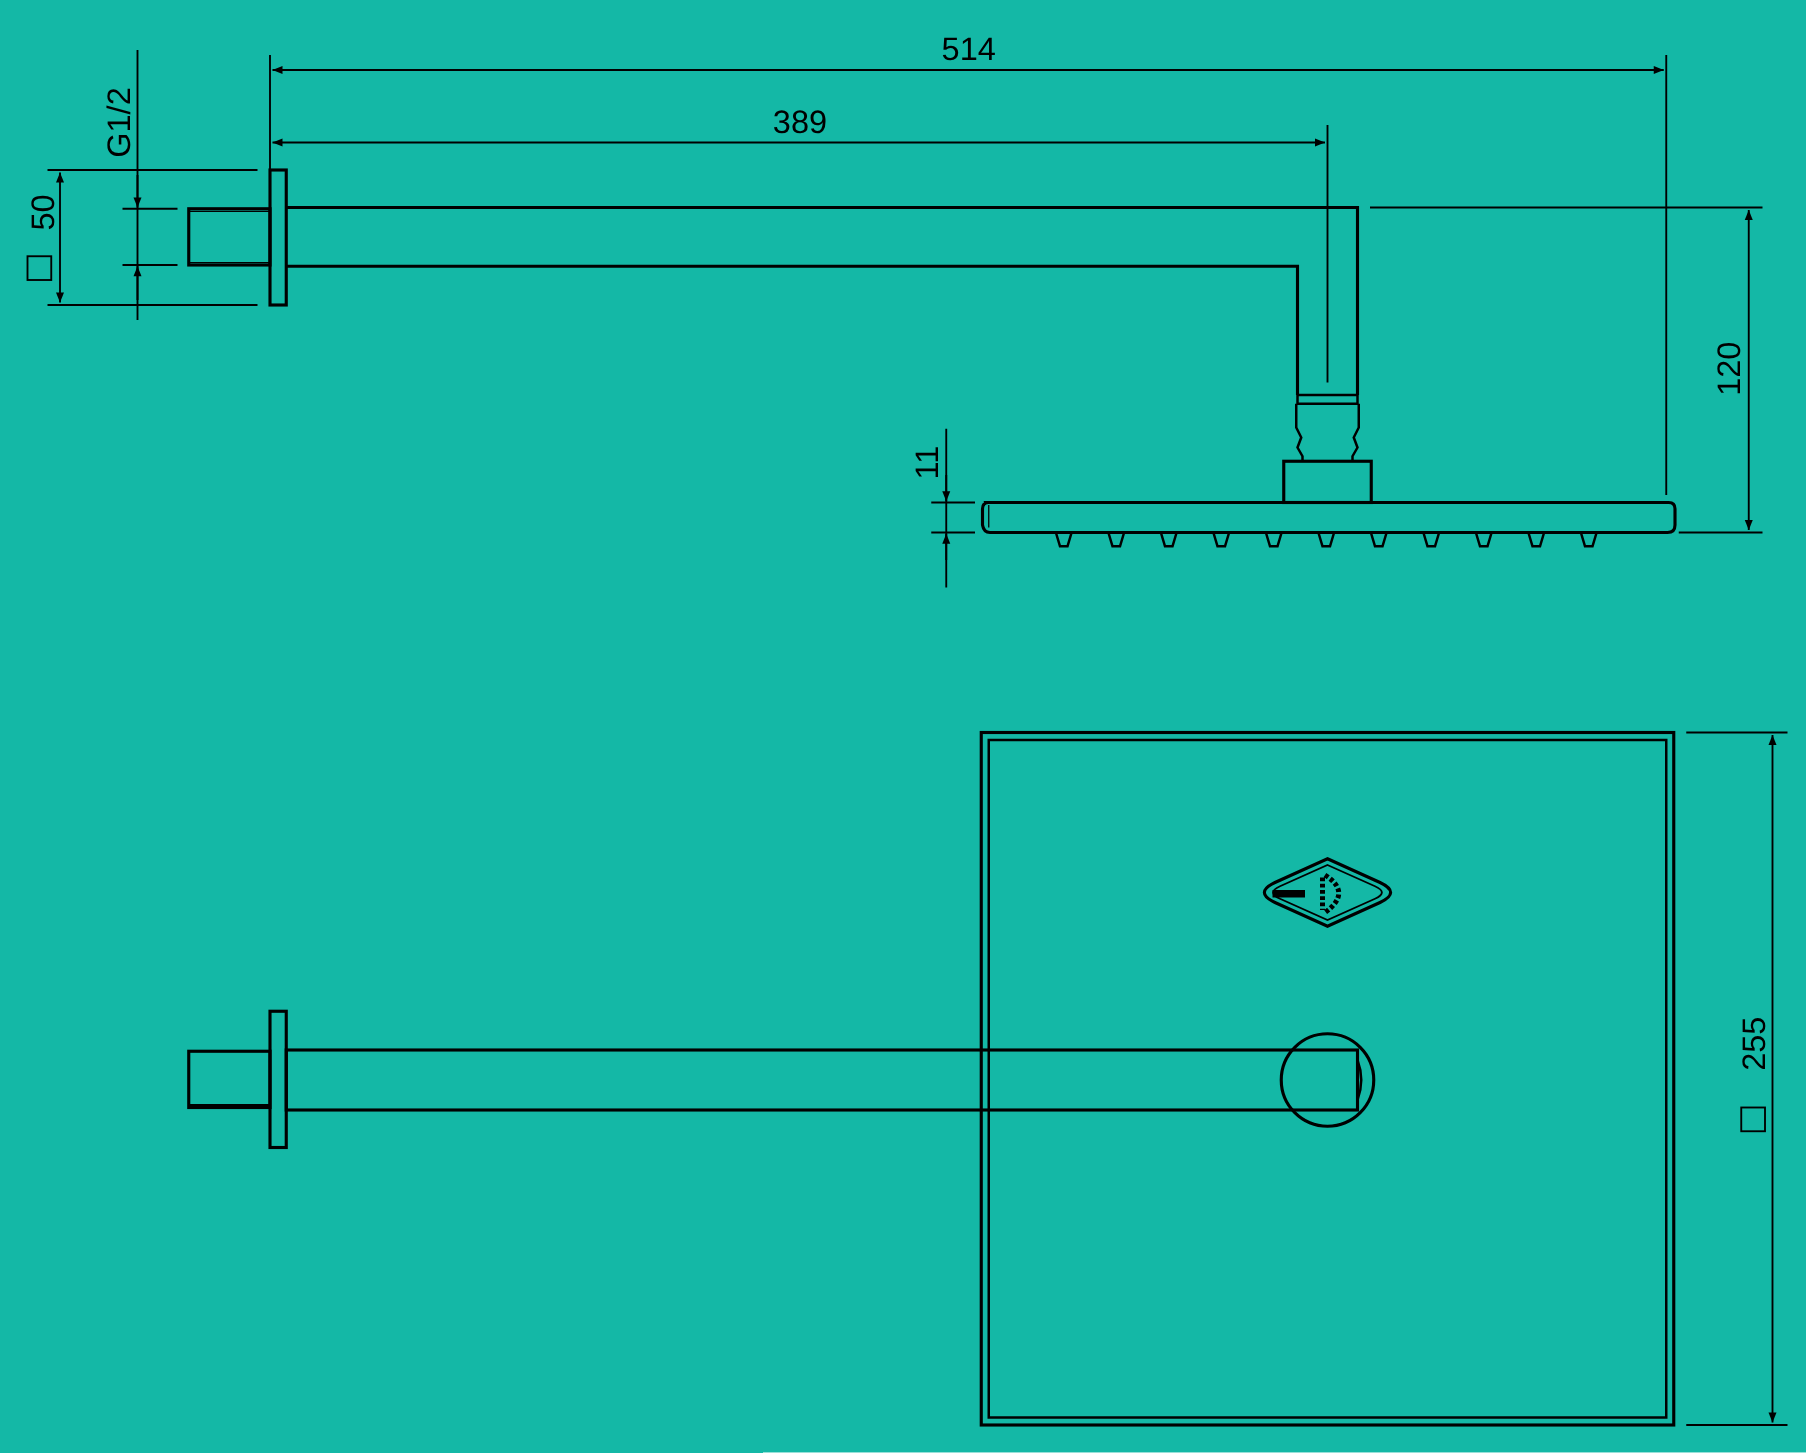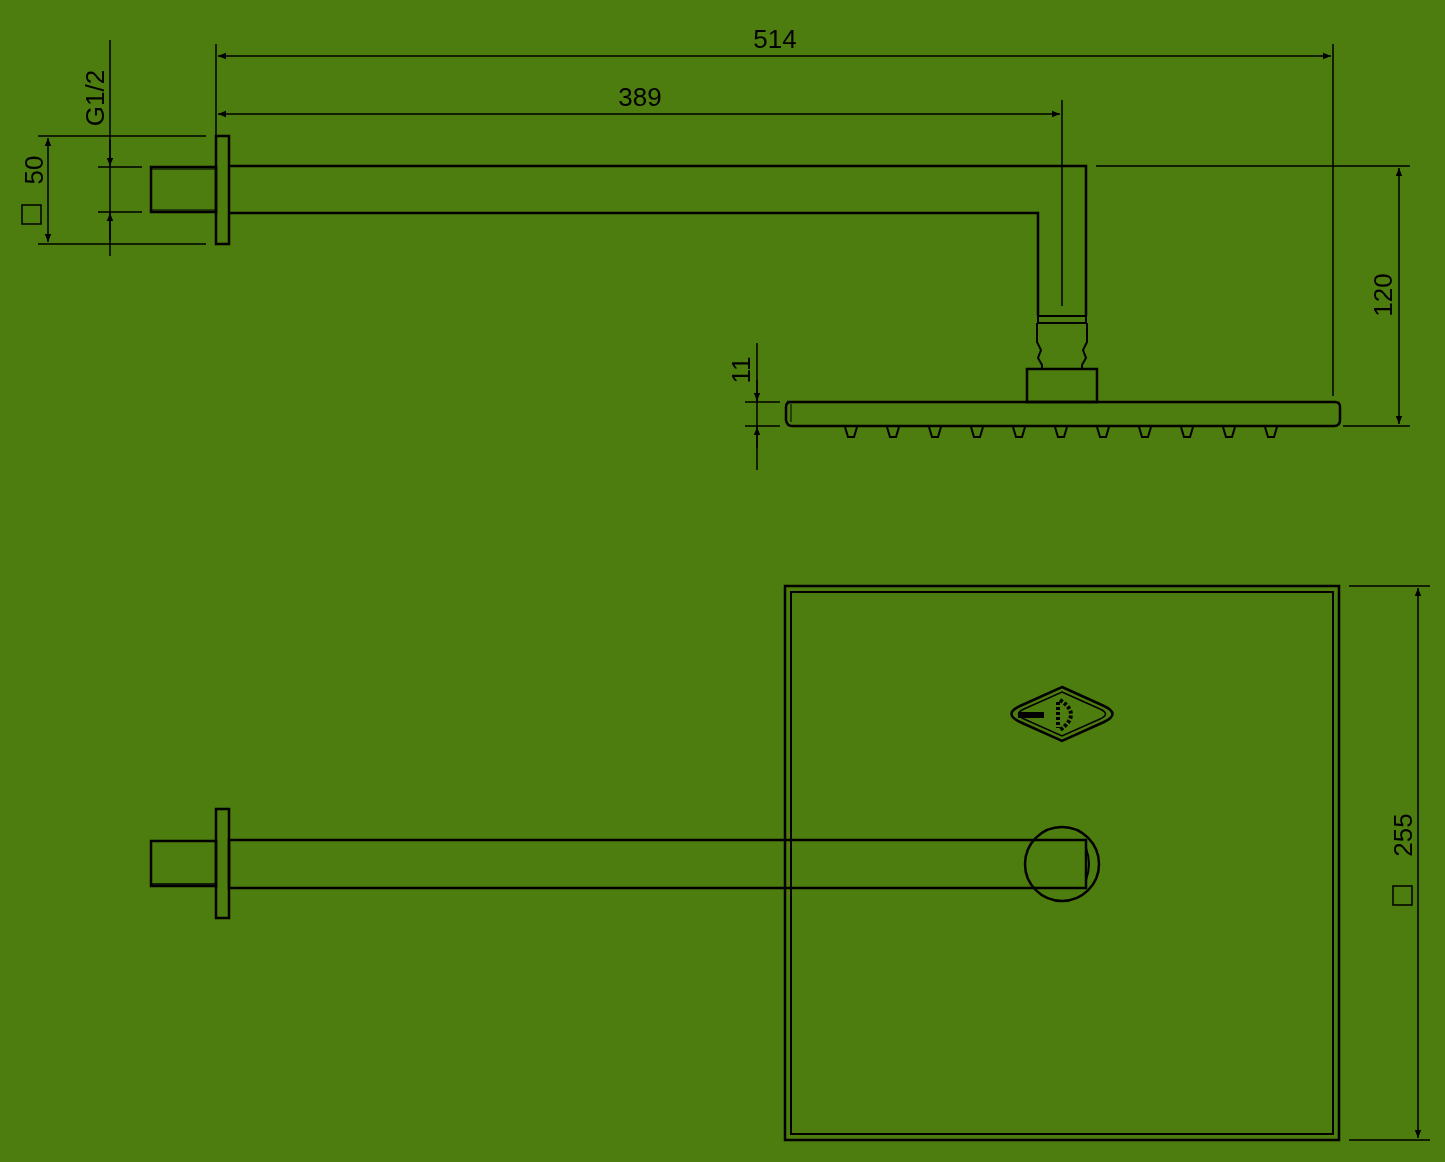--- a/index.html
+++ b/index.html
@@ -1,16 +1,16 @@
 <!DOCTYPE html>
 <html><head>
 <meta charset="utf-8">
 <style>
   html,body{margin:0;padding:0;background:#fff;}
-  #wrap{position:relative;width:1445px;height:1162px;overflow:hidden;background:#4d7c0f;}
+  #wrap{position:relative;width:1445px;height:1162px;overflow:hidden;background:#14b8a6;}
   svg{position:absolute;left:0;top:0;}
   .dim-text{font-family:"Liberation Sans",sans-serif;font-size:26px;fill:#000;}
   .ln{stroke:#000;fill:none;}
 </style>
 </head>
 <body>
 
 <div id="wrap">
 <svg width="1445" height="1162" viewBox="0 0 1445 1162" xmlns="http://www.w3.org/2000/svg">
   <defs>

